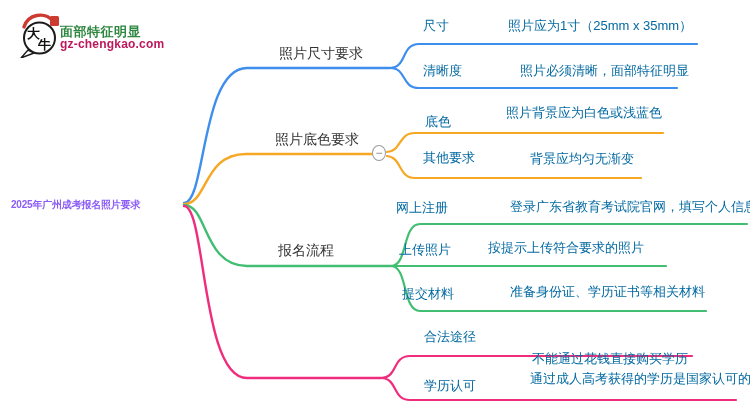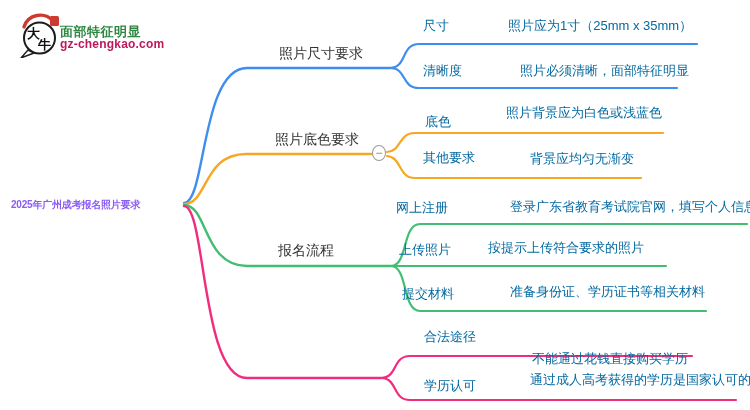--- a/index.html
+++ b/index.html
@@ -79,15 +79,15 @@
   <div class="node leaf-label" style="left:424px;top:378px;">学历认可</div>
 
   <div class="node leaf-label" style="left:508px;top:18px;">照片应为1寸（25mm x 35mm）</div>
   <div class="node leaf-label" style="left:506px;top:105px;">照片背景应为白色或浅蓝色</div>
   <div class="node leaf-label" style="left:520px;top:63px;">照片必须清晰，面部特征明显</div>
   <div class="node leaf-label" style="left:530px;top:151px;">背景应均匀无渐变</div>
   <div class="node leaf-label" style="left:510px;top:199px;">登录广东省教育考试院官网，填写个人信息</div>
   <div class="node leaf-label" style="left:488px;top:240px;">按提示上传符合要求的照片</div>
   <div class="node leaf-label" style="left:510px;top:284px;">准备身份证、学历证书等相关材料</div>
   <div class="node leaf-label" style="left:532px;top:327px;margin-top:24px;">不能通过花钱直接购买学历</div>
-  <div class="node leaf-label" style="left:530px;top:372px;">通过成人高考获得的学历是国家认可的</div>
+  <div class="node leaf-label" style="left:530px;top:372px;font-family:Liberation Mono, monospace;">通过成人高考获得的学历是国家认可的</div>
 
 </div>
 
 </body></html>

